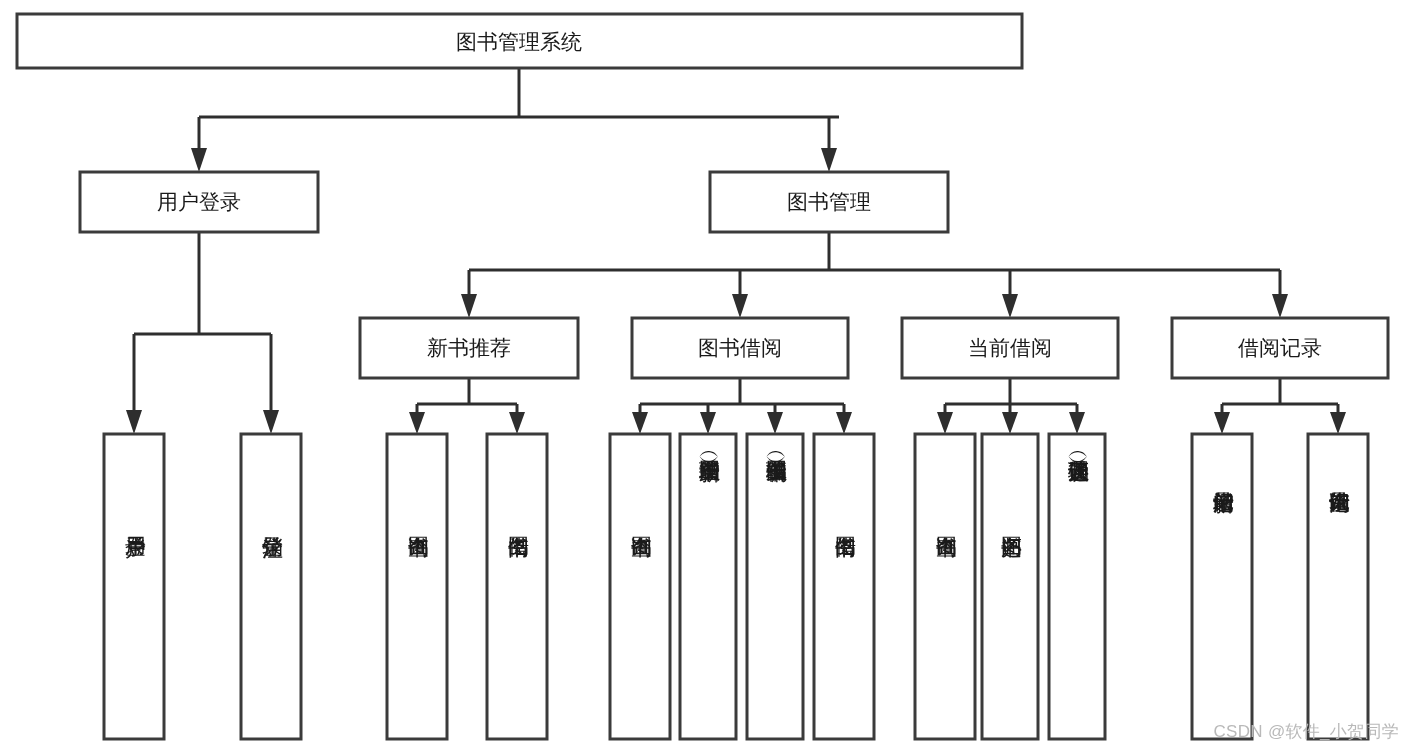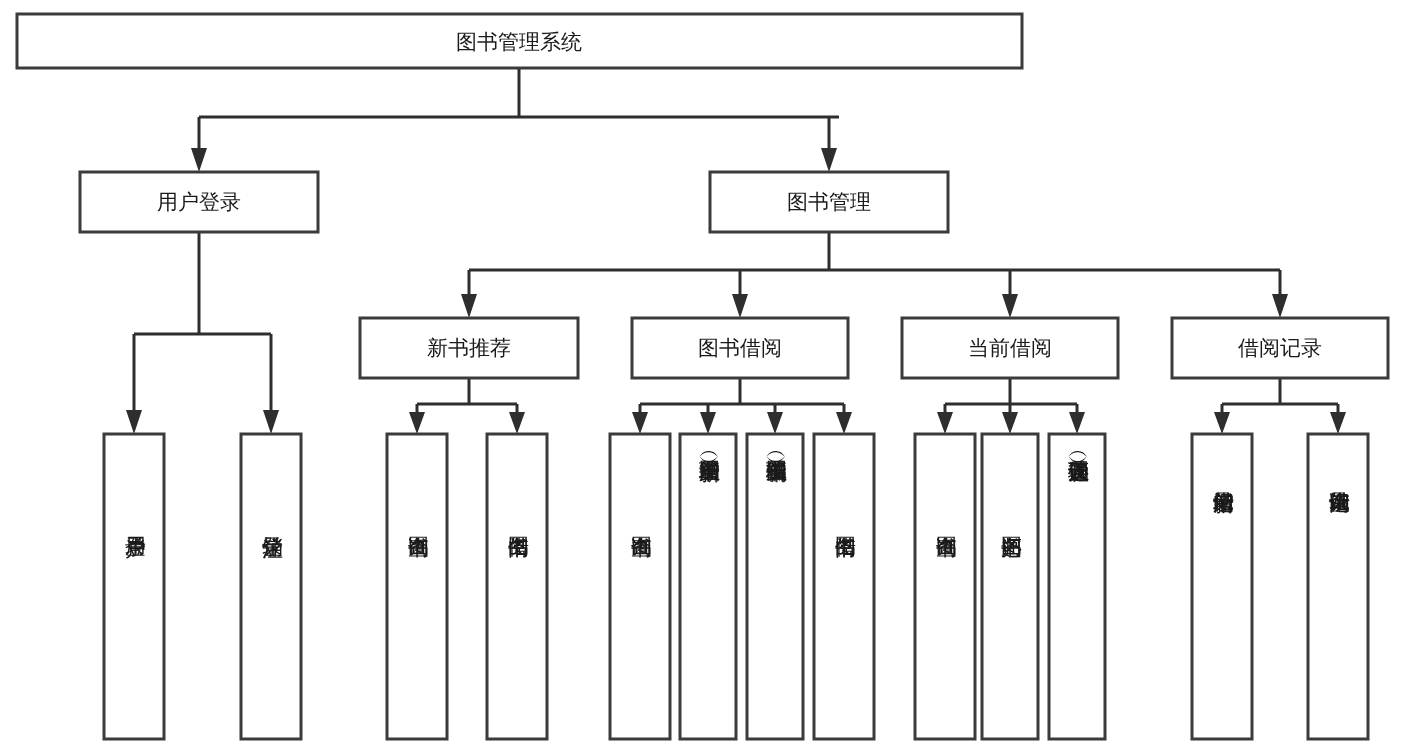--- a/index.html
+++ b/index.html
@@ -231,14 +231,15 @@
       <rect class="node-box" x="1192" y="434" width="60" height="305"></rect>
       <text class="node-label label-vertical" x="1222" y="475">新增借阅记录</text>
     </g>
     <g>
       <rect class="node-box" x="1308" y="434" width="60" height="305"></rect>
       <text class="node-label label-vertical" x="1338" y="475">查询借阅记录</text>
     </g>
 
   </svg>
 
+  <div class="watermark-text">CSDN @软件_小贺同学</div>
 
 </div>
 
 </body></html>

